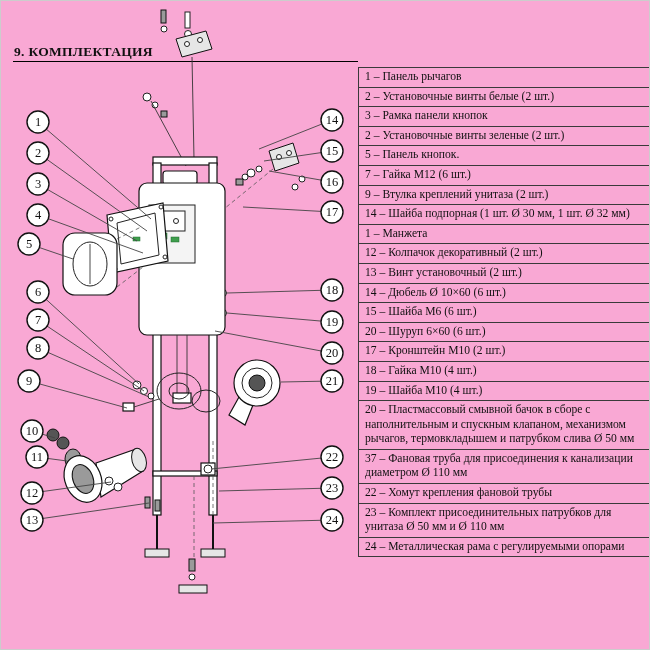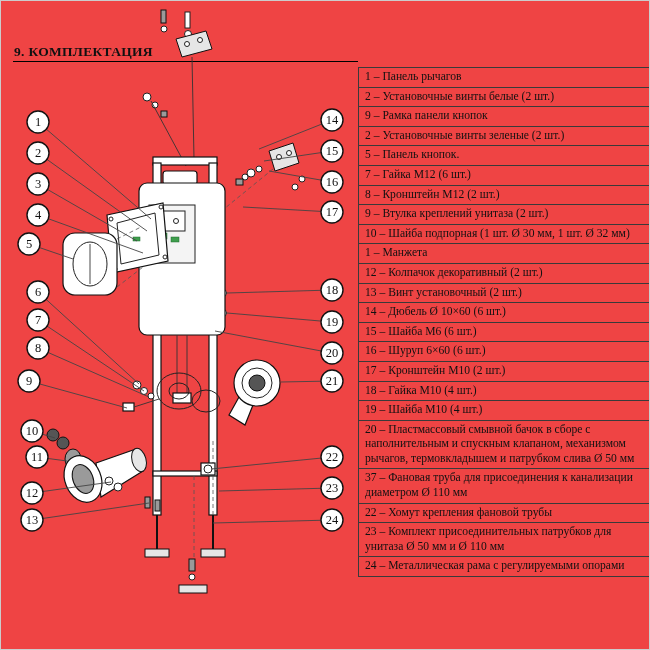--- a/index.html
+++ b/index.html
@@ -1,16 +1,16 @@
 <!DOCTYPE html>
 <html><head>
 <meta charset="utf-8">
 <style>
   html,body{margin:0;padding:0;background:#fff;}
-  #page{position:relative;width:650px;height:650px;background:#ef4444;border:1px solid #ccc;box-sizing:border-box;overflow:hidden;
+  #page{position:relative;width:650px;height:650px;background:#f9a8d4;border:1px solid #ccc;box-sizing:border-box;overflow:hidden;
         font-family:"Liberation Serif", serif;color:#111;}
   #section-title{position:absolute;left:13px;top:43px;font-size:13.5px;font-weight:bold;letter-spacing:.3px;}
   #title-rule{position:absolute;left:12px;top:60px;width:345px;height:0;border-top:1.6px solid #000;}
   
   #parts-table{position:absolute;left:357px;top:66px;width:292px;border-left:1px solid #3a3a3a;border-top:1px solid #3a3a3a;box-sizing:border-box;}
   #parts-table .trow{padding:2px 4px 2px 6px;font-size:11.6px;line-height:1.26;border-bottom:1px solid #3a3a3a;}
   
   #diagram-svg{position:absolute;left:0;top:0;}
   .leader{stroke:#444;stroke-width:.9;fill:none;}
   .callout-circle{fill:#fff;stroke:#111;stroke-width:1.4;}
@@ -28,33 +28,32 @@
 <body>
 
 <div id="page">
 
   <div id="section-title">9. КОМПЛЕКТАЦИЯ</div>
   <div id="title-rule"></div>
 
   <div id="parts-table">
       <div class="trow">1 – Панель рычагов</div>
       <div class="trow">2 – Установочные винты белые (2 шт.)</div>
-      <div class="trow">9 – Рамка панели кнопок</div>
+      <div class="trow">3 – Рамка панели кнопок</div>
       <div class="trow">2 – Установочные винты зеленые (2 шт.)</div>
       <div class="trow">5 – Панель кнопок.</div>
       <div class="trow">7 – Гайка M12 (6 шт.)</div>
-      <div class="trow">8 – Кронштейн M12 (2 шт.)</div>
       <div class="trow">9 – Втулка креплений унитаза (2 шт.)</div>
-      <div class="trow">10 – Шайба подпорная (1 шт. Ø 30 мм, 1 шт. Ø 32 мм)</div>
+      <div class="trow">14 – Шайба подпорная (1 шт. Ø 30 мм, 1 шт. Ø 32 мм)</div>
       <div class="trow">1 – Манжета</div>
       <div class="trow">12 – Колпачок декоративный (2 шт.)</div>
       <div class="trow">13 – Винт установочный (2 шт.)</div>
       <div class="trow">14 – Дюбель Ø 10×60 (6 шт.)</div>
       <div class="trow">15 – Шайба M6 (6 шт.)</div>
-      <div class="trow">16 – Шуруп 6×60 (6 шт.)</div>
+      <div class="trow">20 – Шуруп 6×60 (6 шт.)</div>
       <div class="trow">17 – Кронштейн M10 (2 шт.)</div>
       <div class="trow">18 – Гайка M10 (4 шт.)</div>
       <div class="trow">19 – Шайба M10 (4 шт.)</div>
       <div class="trow">20 – Пластмассовый смывной бачок в сборе с наполнительным и спускным клапаном, механизмом рычагов, термовкладышем и патрубком слива Ø 50 мм</div>
       <div class="trow">37 – Фановая труба для присоединения к канализации диаметром Ø 110 мм</div>
       <div class="trow">22 – Хомут крепления фановой трубы</div>
       <div class="trow">23 – Комплект присоединительных патрубков для унитаза Ø 50 мм и Ø 110 мм</div>
       <div class="trow">24 – Металлическая рама с регулируемыми опорами</div>
     </div>
 

